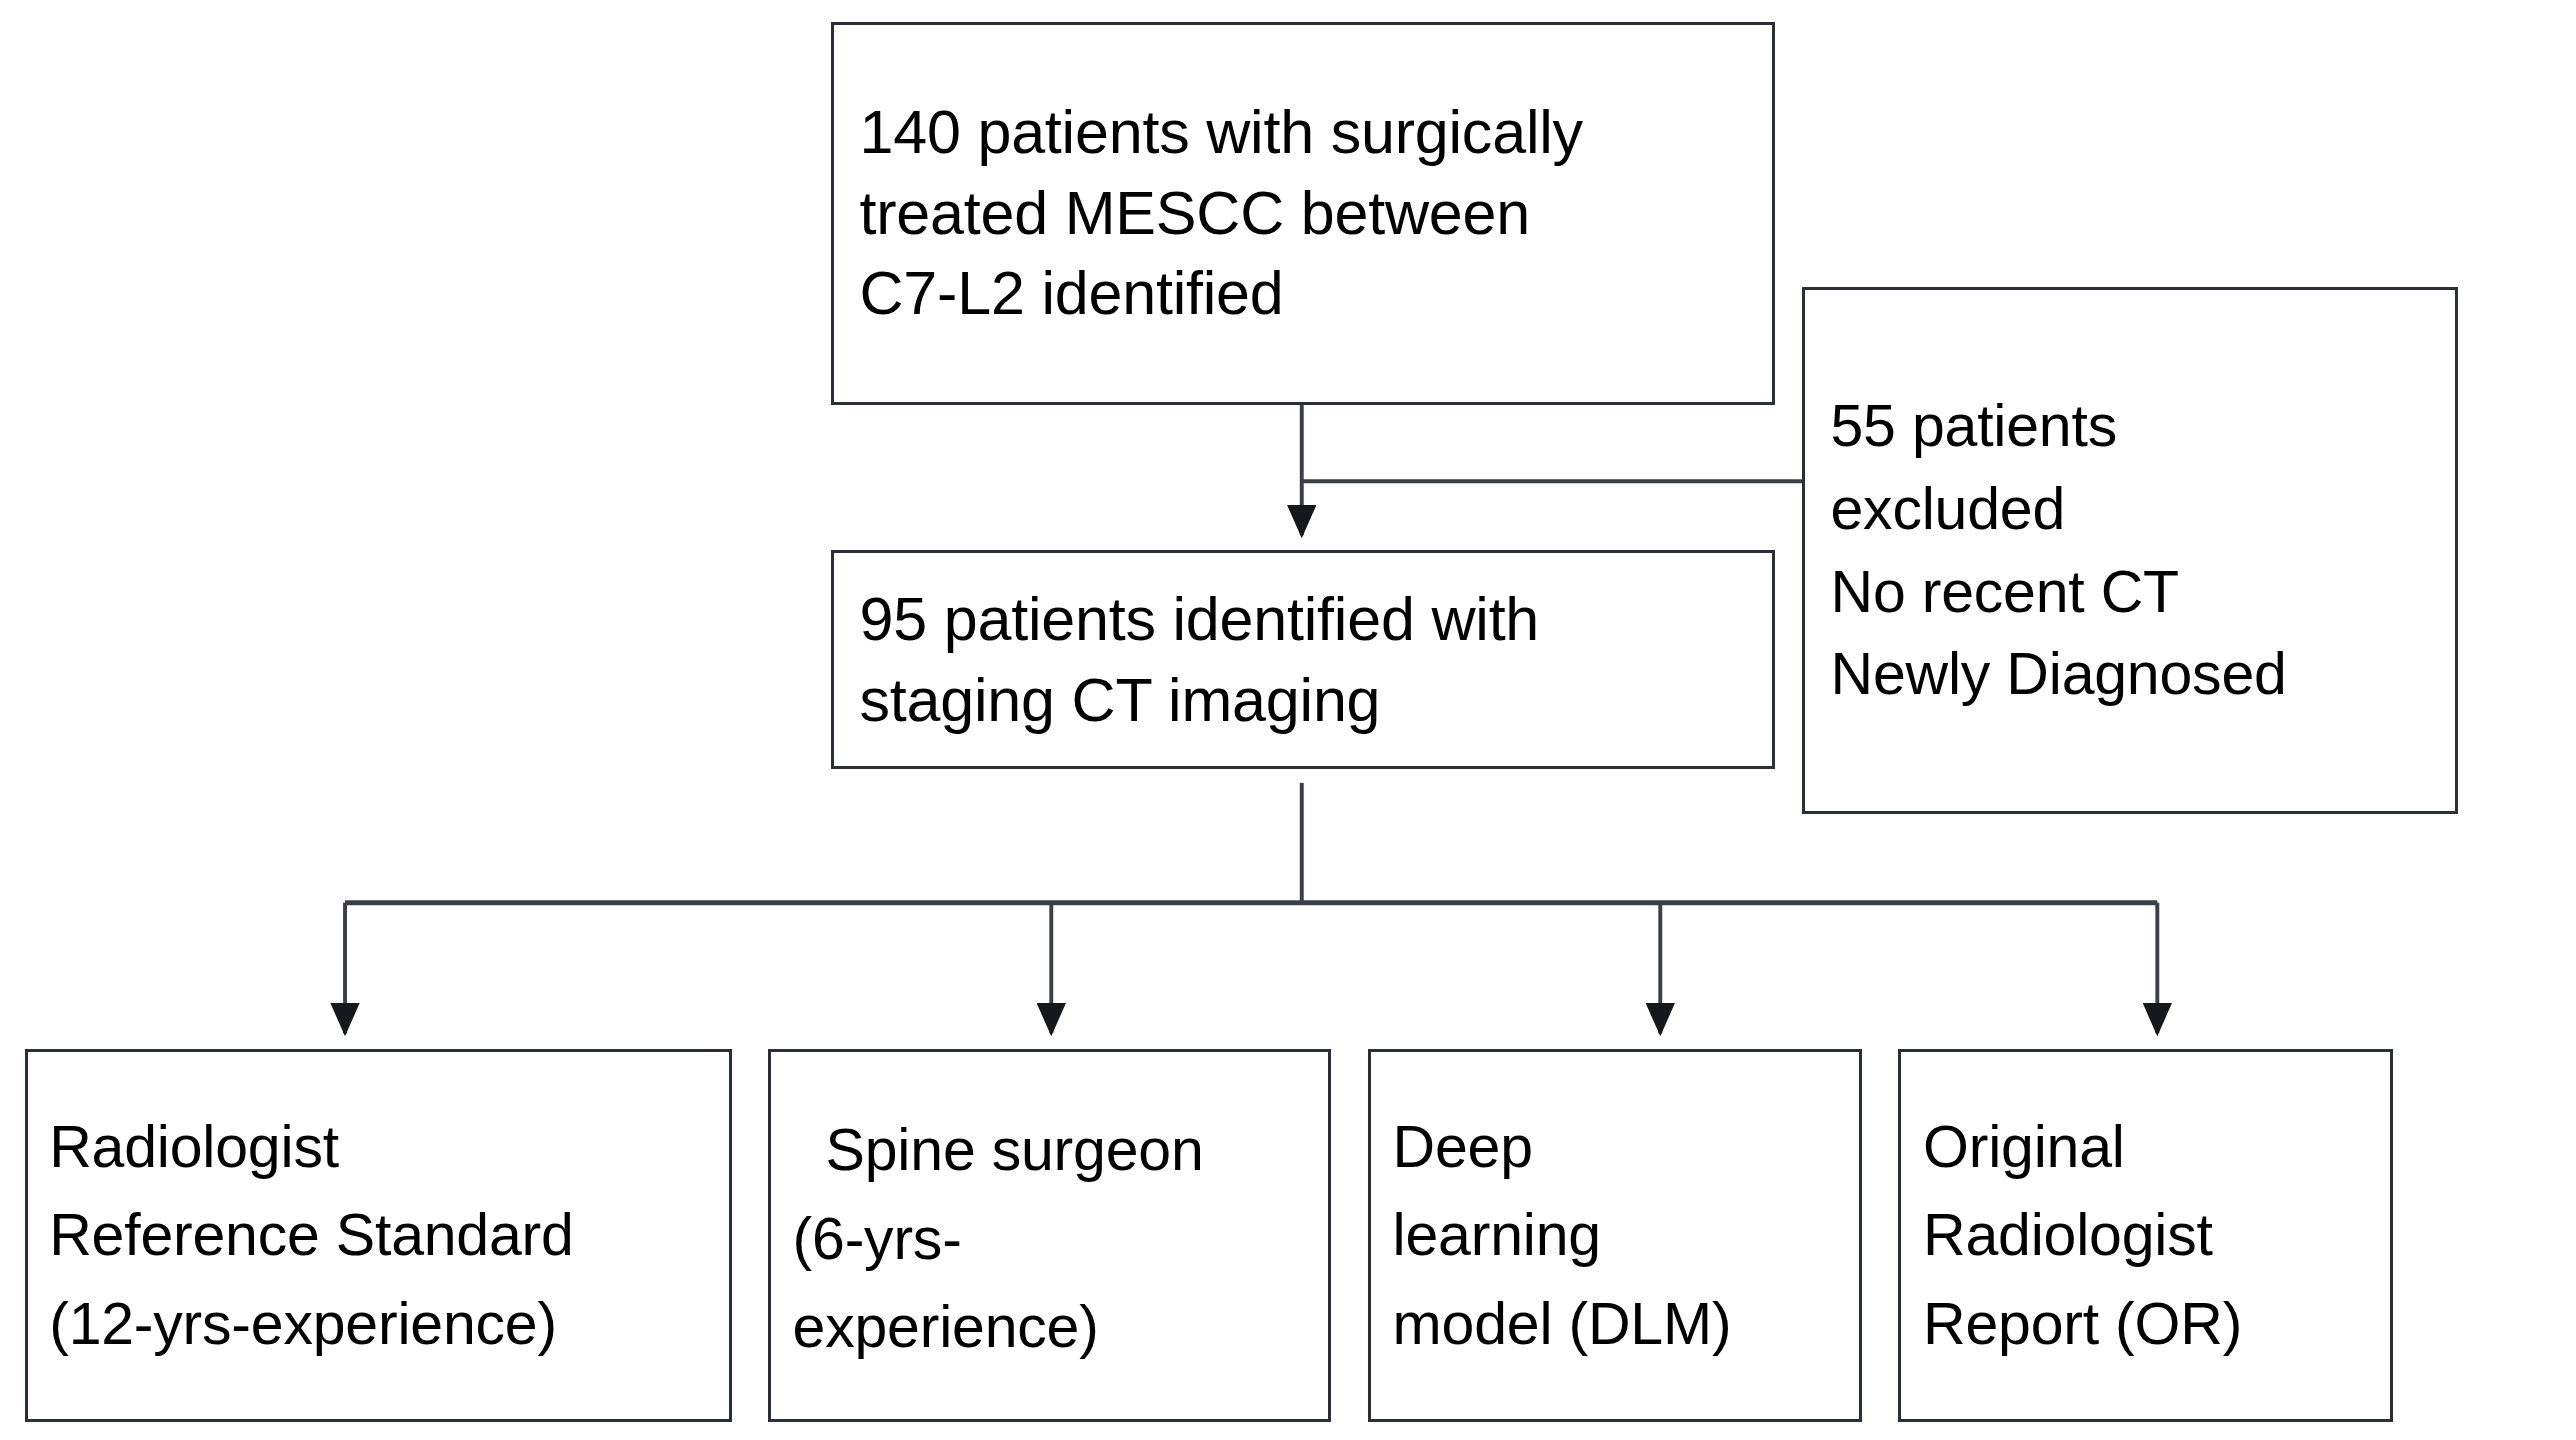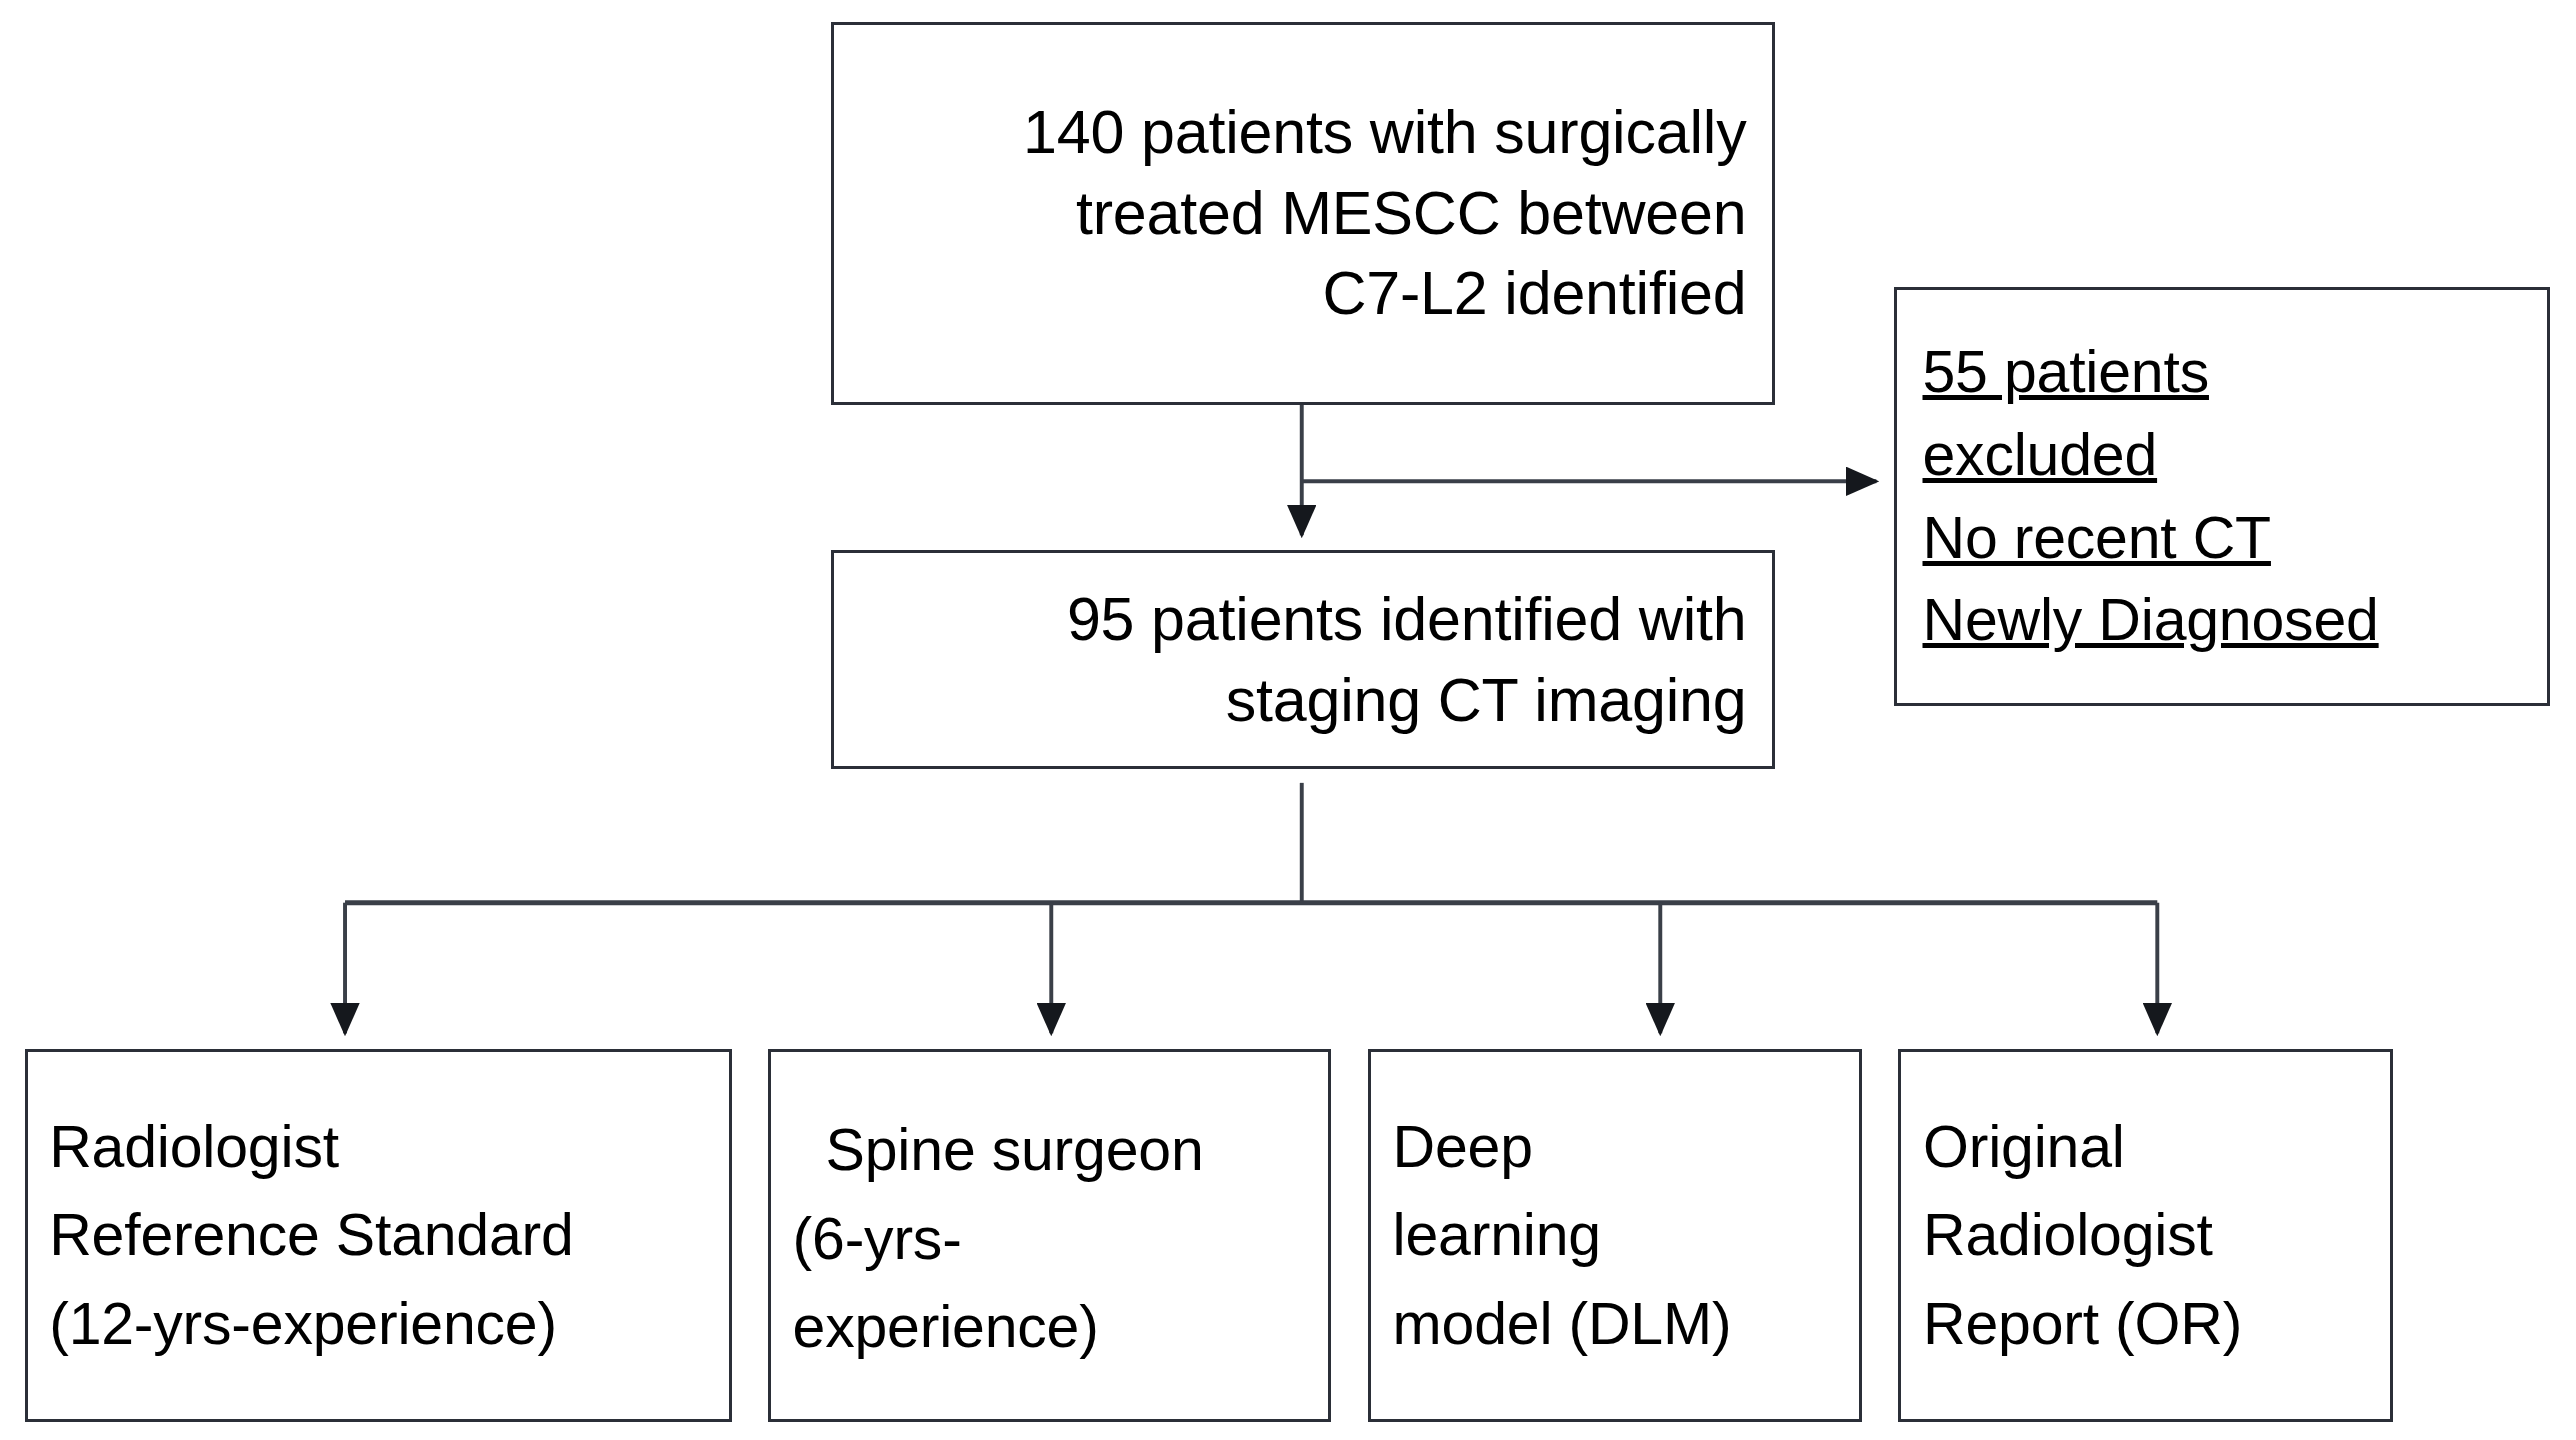--- a/index.html
+++ b/index.html
@@ -26,26 +26,26 @@
     justify-content: center;
     color: #000000;
     font-size: 61px;
     line-height: 1.32;
     letter-spacing: -0.2px;
   }
   .flow-box .line {
     white-space: pre;
     display: block;
   }
-  .center-text { text-align: right; }
+  .center-text { text-align: left; }
   .left-text   { text-align: left; }
 
   
   #box-cohort      { left: 831px;  top: 21.6px;   width: 944px; height: 383px;  padding: 0 25.5px; }
-  #box-excluded    { left: 1894px; top: 287px;  width: 656px; height: 419px;  padding: 0 25.5px; text-decoration: underline; }
+  #box-excluded    { left: 1802px; top: 287px;  width: 656px; height: 527px;  padding: 0 25.5px; }
   #box-staging     { left: 831px;  top: 550px;  width: 944px; height: 219px;  padding: 0 25.5px; }
   #box-radiologist { left: 24.6px;   top: 1049px; width: 707px; height: 373px;  padding: 0 21.6px; }
   #box-surgeon     { left: 768px;  top: 1049px; width: 563px; height: 373px;  padding: 0 21.6px; }
   #box-dlm         { left: 1368px; top: 1049px; width: 494px; height: 373px;  padding: 0 21.6px; }
   #box-original    { left: 1898px; top: 1049px; width: 495px; height: 373px;  padding: 0 22px; }
 
   #box-excluded  { font-size: 59px; line-height: 1.40; }
   #box-radiologist, #box-surgeon, #box-dlm, #box-original { font-size: 59px; line-height: 1.40; gap: 6px; }
 
   .indent-line { padding-left: 33px; margin-top: 7px; }

